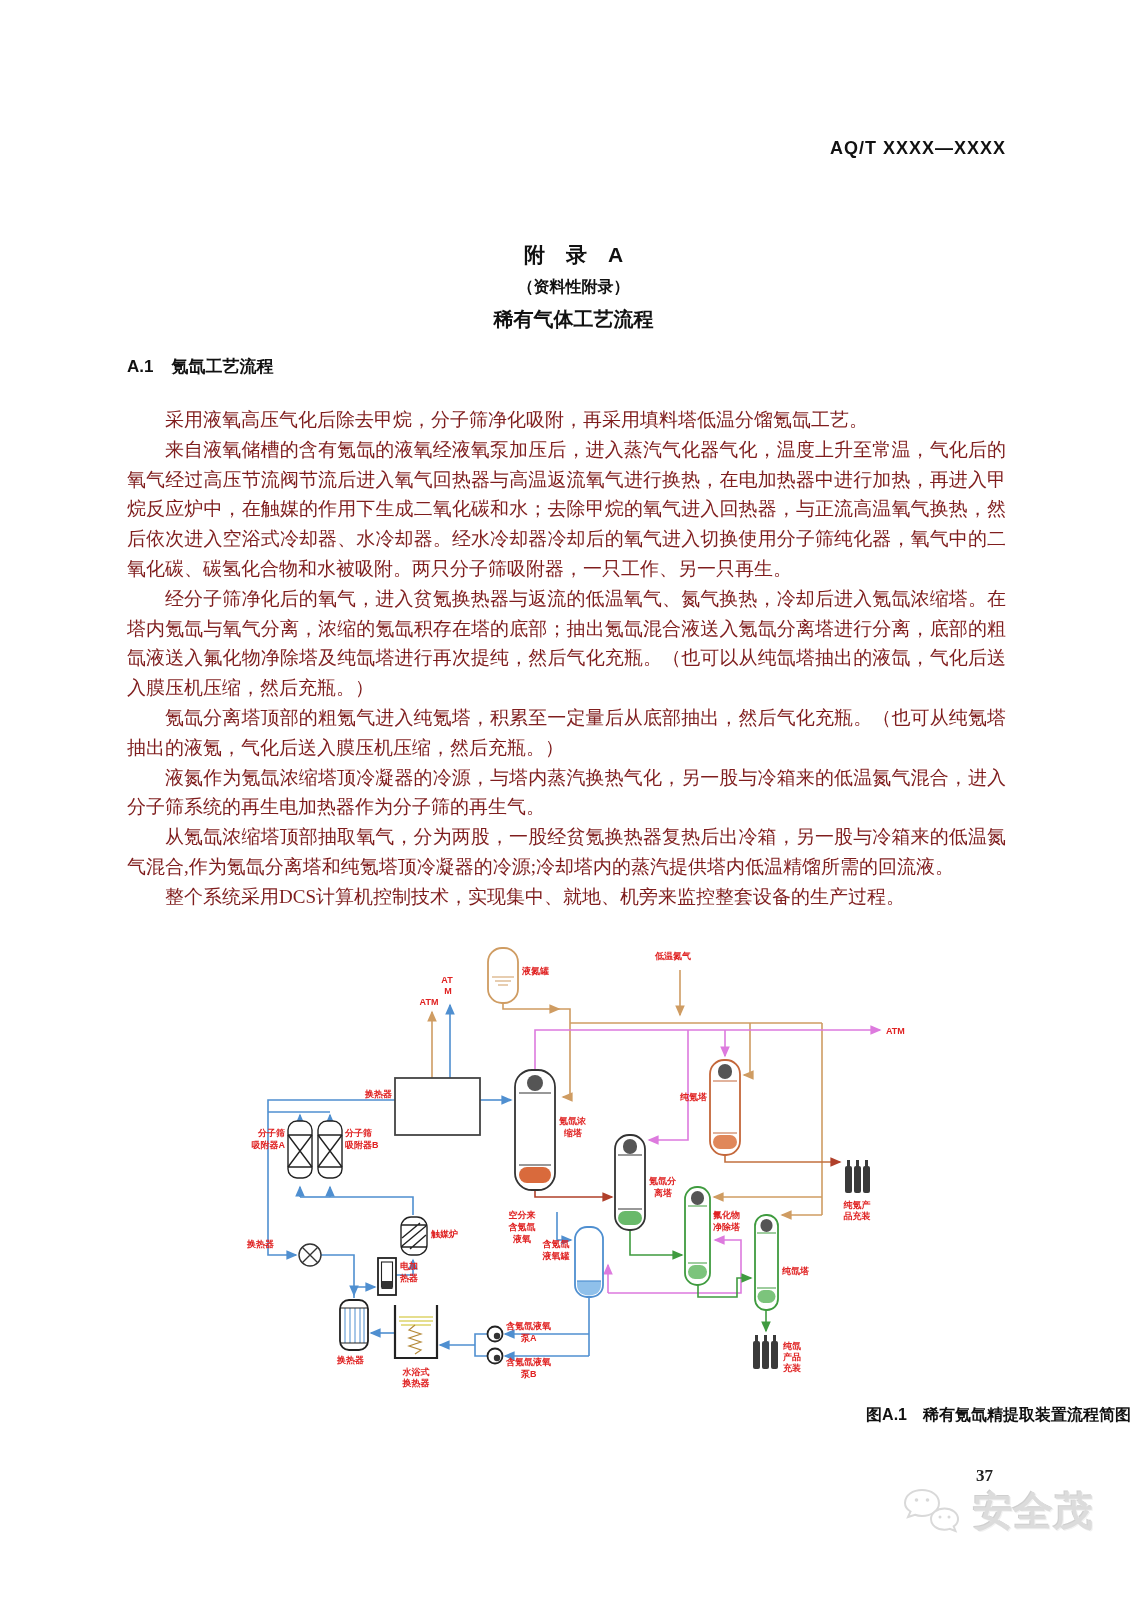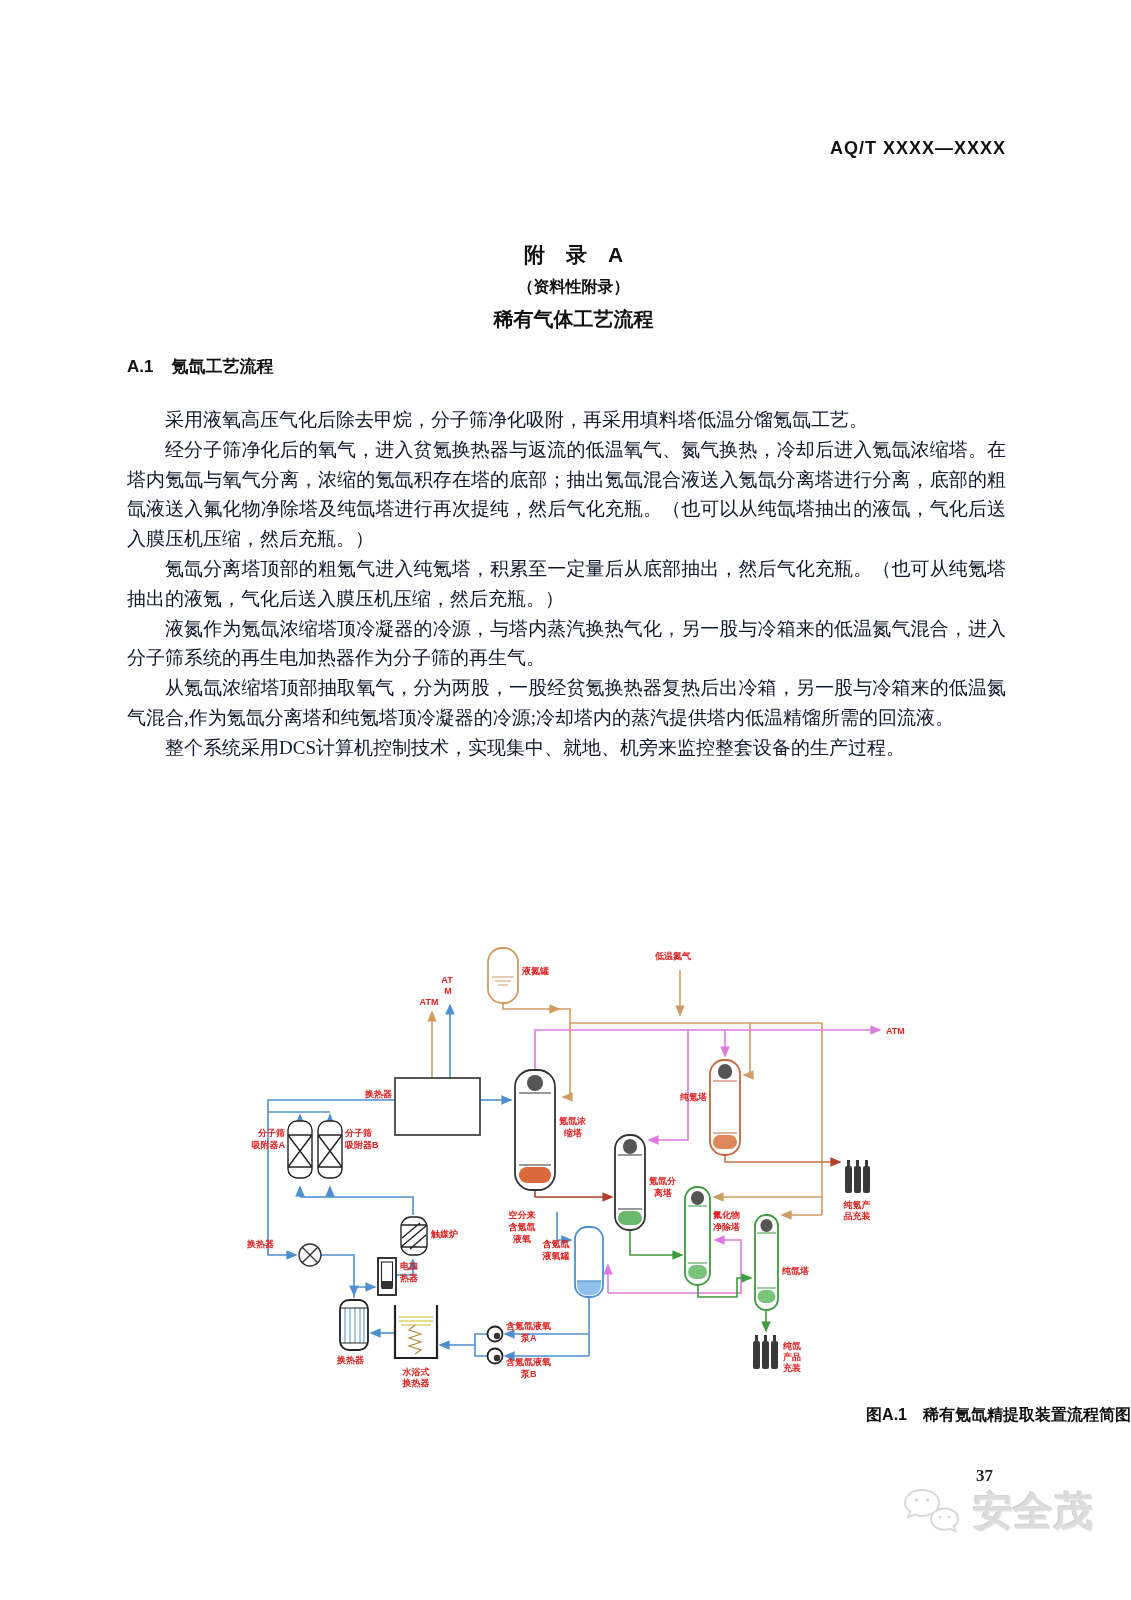--- a/index.html
+++ b/index.html
@@ -9,21 +9,21 @@
         font-size:18px;font-weight:bold;letter-spacing:1px;color:#111;}
   .title-block{position:absolute;top:238px;left:0;width:100%;text-align:center;
         font-family:"Liberation Sans","DejaVu Sans",sans-serif;font-weight:bold;color:#111;padding-left:8px;}
   .title-block .t1{font-size:21px;line-height:33px;white-space:pre;}
   .title-block .t2{font-size:16px;line-height:32px;}
   .title-block .t3{font-size:20px;line-height:33px;}
   .section-heading{position:absolute;top:355px;left:127px;font-family:"Liberation Sans","DejaVu Sans",sans-serif;
         font-size:17px;font-weight:bold;color:#111;}
   .section-heading .num{margin-right:18px;}
   .body-text{position:absolute;top:405px;left:127px;width:879px;font-size:19px;line-height:29.8px;
-        text-align:justify;color:#0f172a;}
+        text-align:justify;color:#7f1d1d;}
   .body-text p{margin:0;text-indent:2em;}
   .figure-area{position:absolute;left:225px;top:925px;width:740px;height:470px;}
   .caption{position:absolute;top:1405px;left:0;width:100%;text-align:right;
         font-family:"Liberation Sans","DejaVu Sans",sans-serif;font-size:16px;font-weight:bold;color:#111;}
   .page-num{position:absolute;top:1466px;right:138px;font-size:17px;color:#222;font-weight:bold;}
   .watermark{position:absolute;top:1484px;right:38px;display:flex;align-items:center;gap:8px;
         color:#dcdcdc;font-family:"Liberation Sans","DejaVu Sans",sans-serif;font-size:40px;font-weight:bold;
         text-shadow:1px 1px 0 #f2f2f2, -1px -1px 0 #cfcfcf; user-select:none;}
   
   .lb{fill:#e02222;font-size:9px;font-weight:bold;font-family:"Liberation Sans","DejaVu Sans",sans-serif;}
@@ -42,20 +42,21 @@
     <div class="t2">（资料性附录）</div>
     <div class="t3">稀有气体工艺流程</div>
   </div>
 
   <div class="section-heading">
     <span class="num">A.1</span><span>氪氙工艺流程</span>
   </div>
 
   <div class="body-text">
     <p>采用液氧高压气化后除去甲烷，分子筛净化吸附，再采用填料塔低温分馏氪氙工艺。</p>
+    <p>来自液氧储槽的含有氪氙的液氧经液氧泵加压后，进入蒸汽气化器气化，温度上升至常温，气化后的氧气经过高压节流阀节流后进入氧气回热器与高温返流氧气进行换热，在电加热器中进行加热，再进入甲烷反应炉中，在触媒的作用下生成二氧化碳和水；去除甲烷的氧气进入回热器，与正流高温氧气换热，然后依次进入空浴式冷却器、水冷却器。经水冷却器冷却后的氧气进入切换使用分子筛纯化器，氧气中的二氧化碳、碳氢化合物和水被吸附。两只分子筛吸附器，一只工作、另一只再生。</p>
     <p>经分子筛净化后的氧气，进入贫氪换热器与返流的低温氧气、氮气换热，冷却后进入氪氙浓缩塔。在塔内氪氙与氧气分离，浓缩的氪氙积存在塔的底部；抽出氪氙混合液送入氪氙分离塔进行分离，底部的粗氙液送入氟化物净除塔及纯氙塔进行再次提纯，然后气化充瓶。（也可以从纯氙塔抽出的液氙，气化后送入膜压机压缩，然后充瓶。）</p>
     <p>氪氙分离塔顶部的粗氪气进入纯氪塔，积累至一定量后从底部抽出，然后气化充瓶。（也可从纯氪塔抽出的液氪，气化后送入膜压机压缩，然后充瓶。）</p>
     <p>液氮作为氪氙浓缩塔顶冷凝器的冷源，与塔内蒸汽换热气化，另一股与冷箱来的低温氮气混合，进入分子筛系统的再生电加热器作为分子筛的再生气。</p>
     <p>从氪氙浓缩塔顶部抽取氧气，分为两股，一股经贫氪换热器复热后出冷箱，另一股与冷箱来的低温氮气混合,作为氪氙分离塔和纯氪塔顶冷凝器的冷源;冷却塔内的蒸汽提供塔内低温精馏所需的回流液。</p>
     <p>整个系统采用DCS计算机控制技术，实现集中、就地、机旁来监控整套设备的生产过程。</p>
   </div>
 
   <div class="figure-area">
   <svg width="740" height="470" viewBox="0 0 740 470" xmlns="http://www.w3.org/2000/svg">
     <defs>

